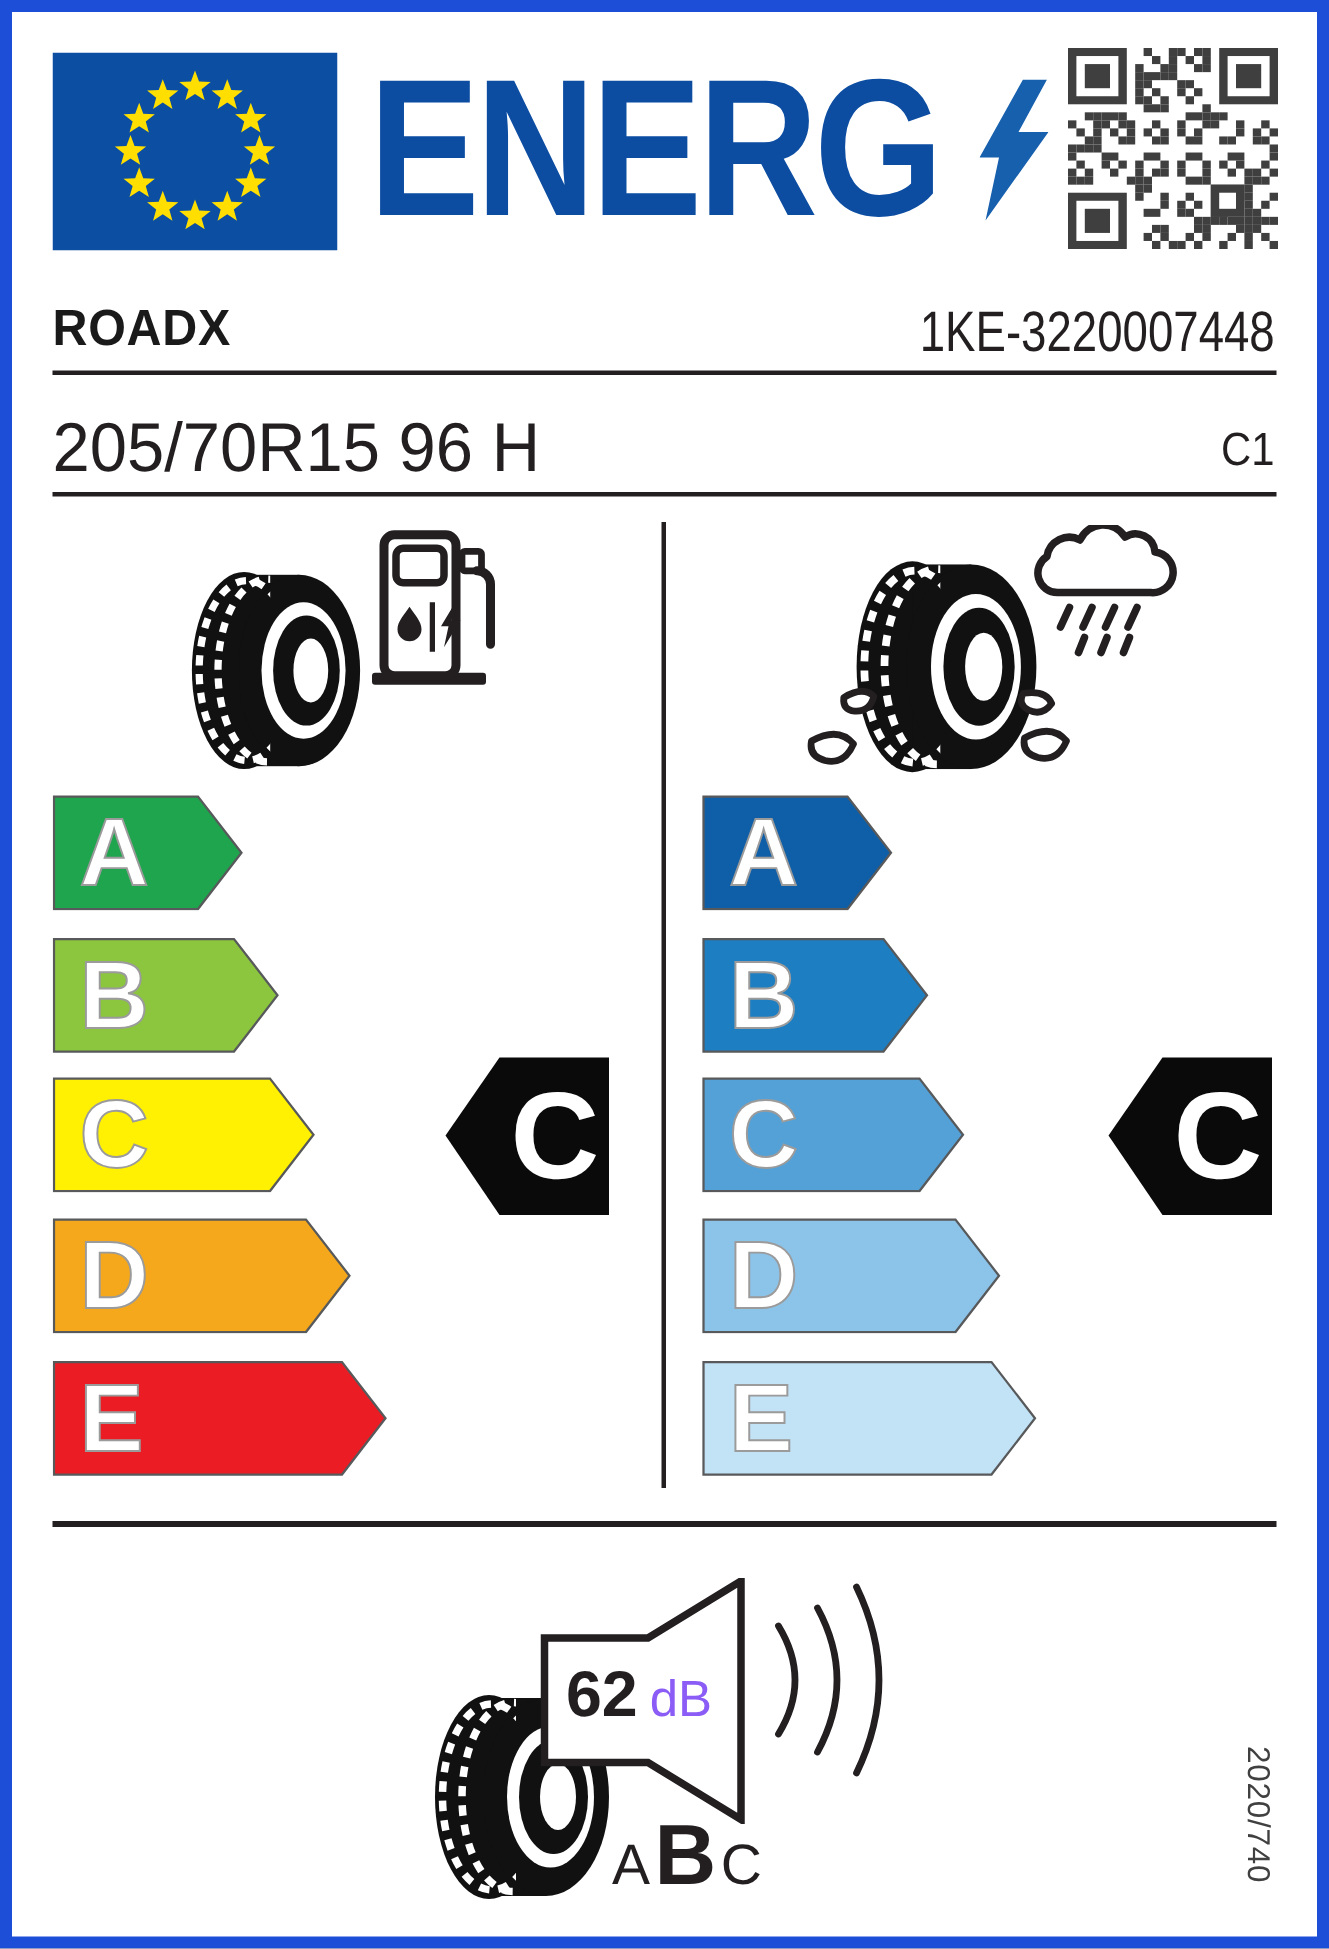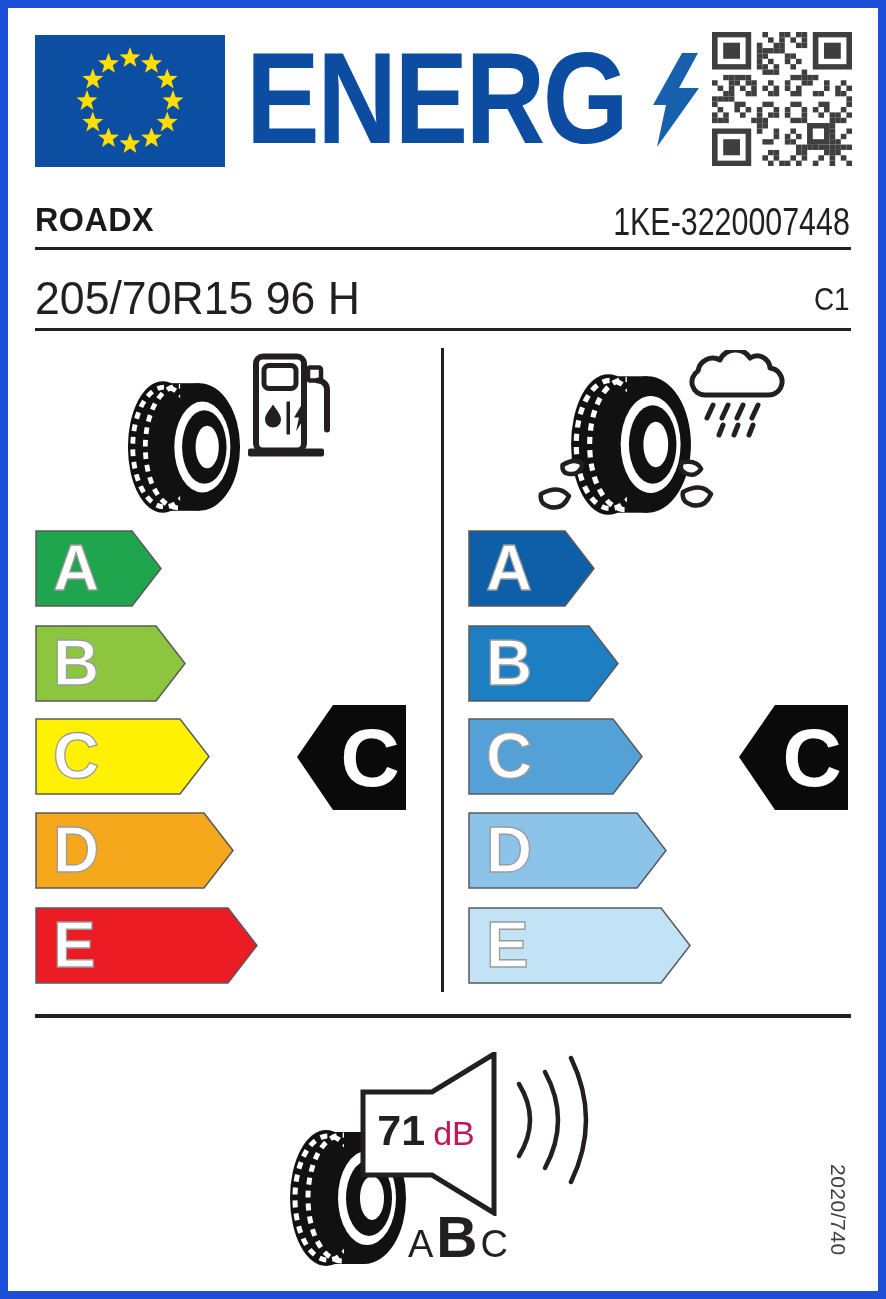--- a/index.html
+++ b/index.html
@@ -66,21 +66,21 @@
     text-align:center;font-size:82px;font-weight:bold;color:#fff;
   }
 
   
   .db-box{
     position:absolute;left:357px;top:1098px;width:122px;height:46px;
     display:flex;align-items:baseline;justify-content:center;gap:8px;
     white-space:nowrap;
   }
   .db-val{font-size:43px;font-weight:bold;color:#231f20;}
-  .db-unit{font-size:34px;font-weight:400;color:#be185d;}
+  .db-unit{font-size:34px;font-weight:400;color:#8b5cf6;}
   .noise-classes{
     position:absolute;left:400px;top:1196px;height:64px;
     display:flex;align-items:baseline;gap:3px;color:#231f20;
   }
   .nc-a,.nc-c{font-size:38px;font-weight:400;}
   .nc-b{font-size:57px;font-weight:bold;}
   .reg{
     position:absolute;left:818px;top:1156px;height:110px;
     writing-mode:vertical-rl;
     font-size:21px;color:#404041;letter-spacing:.5px;
@@ -467,21 +467,21 @@
 
   <svg class="abs" style="left:280px;top:1120px" width="120" height="140" viewBox="0 0 120 140">
       <use href="#tire"></use>
     </svg>
 
   <svg class="abs" style="left:347px;top:1044px" width="144" height="164" viewBox="0 0 144 164">
     <polygon points="8,40 77,40 139,2 139,161 77,123 8,123" fill="#fff" stroke="#231f20" stroke-width="5" stroke-linejoin="miter"></polygon>
   </svg>
 
   <div class="db-box">
-    <span class="db-val">71</span>
+    <span class="db-val">62</span>
     <span class="db-unit">dB</span>
   </div>
 
   <svg class="abs" style="left:505px;top:1042px" width="88" height="144" viewBox="0 0 88 144">
     <g fill="none" stroke="#231f20" stroke-width="4.5" stroke-linecap="round">
       <path d="M6,34 q22,36 0,72"></path>
       <path d="M32,22 q26,48 0,96"></path>
       <path d="M58,8 q30,62 0,124"></path>
     </g>
   </svg>

